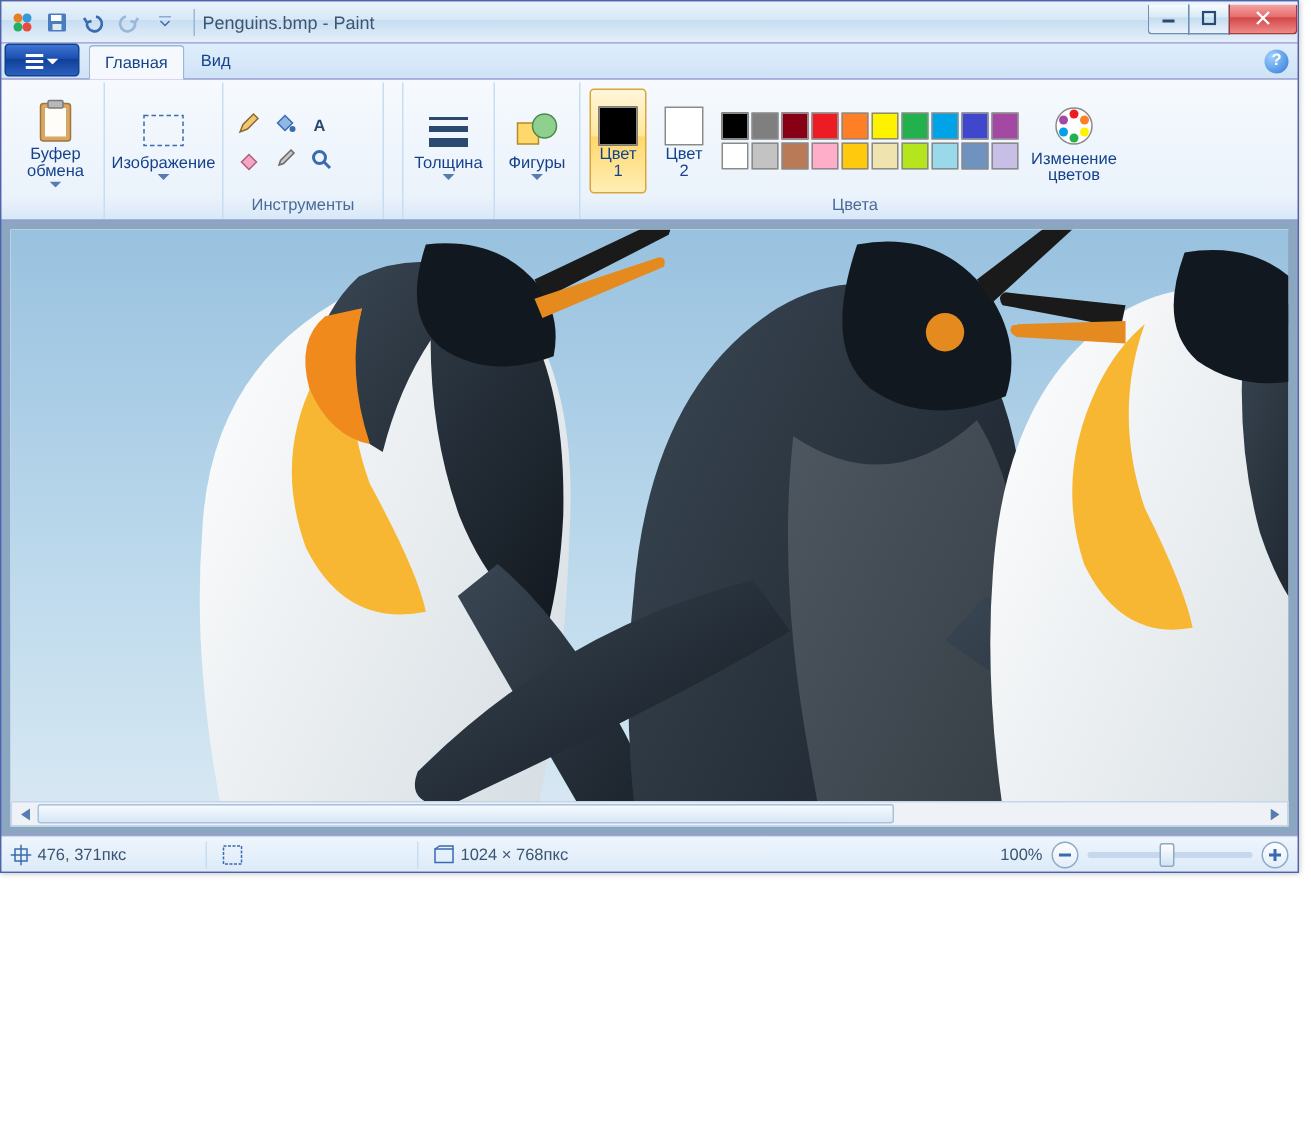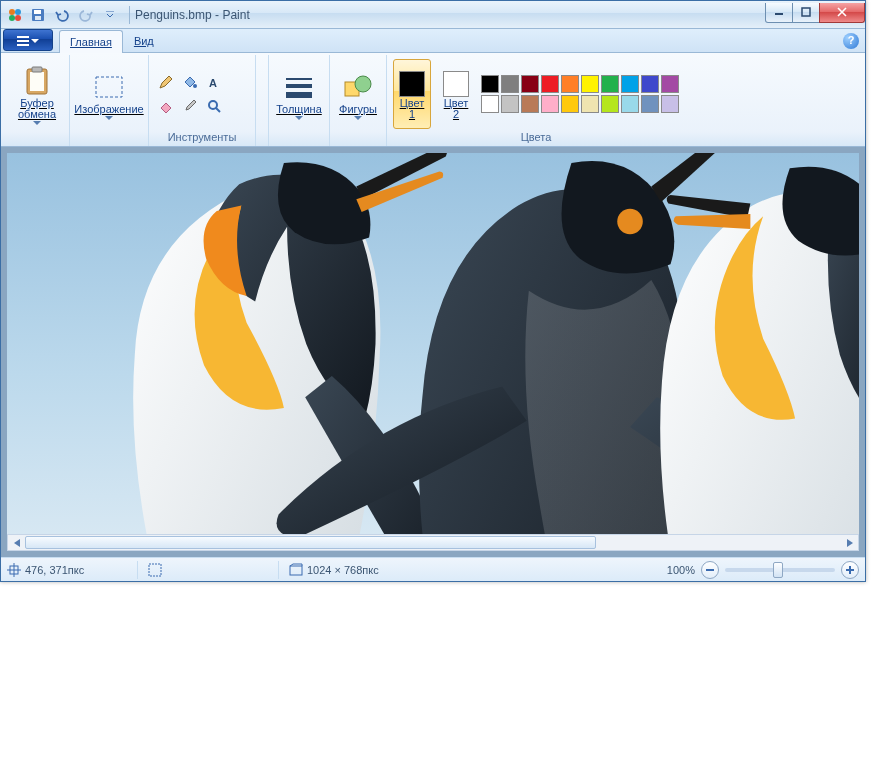--- a/index.html
+++ b/index.html
@@ -16,30 +16,30 @@
   .spacer { flex:1; }
   .winbtns { display:flex; height:20px; margin-top:-4px; }
   .winbtn { width:28px; height:20px; border:1px solid #6d8fb1; border-top:none; background:linear-gradient(#f7fbff,#d8e9f7 45%,#c4dbf0 46%,#e9f2fb); display:flex; align-items:center; justify-content:center; margin-left:-1px; }
   .winbtn.close { width:46px; background:linear-gradient(#f5a3a3,#e56b6b 45%,#d24545 46%,#ef8a8a); border-color:#a13a3a; border-bottom-right-radius:3px; }
   .winbtn.min  { border-bottom-left-radius:3px; }
 
   
   .tabs { height:24px; background:linear-gradient(#dfeefc,#cfe3f6); display:flex; align-items:flex-end; padding-left:2px; border-bottom:1px solid #9ab8d6; position:relative; }
   .filebtn { width:50px; height:22px; background:linear-gradient(#3f74d1,#1a4fb0 45%,#103f95 46%,#2a60c0); border:1px solid #14428a; border-radius:3px; color:#fff; display:flex; align-items:center; justify-content:center; gap:2px; margin-right:6px; margin-bottom:1px;}
   .filebtn svg{margin-top:1px}
-  .tab { height:23px; padding:0 10px; display:flex; align-items:center; color:#15428b; border:1px solid transparent; border-bottom:none;text-decoration:underline; }
+  .tab { height:23px; padding:0 10px; display:flex; align-items:center; color:#15428b; border:1px solid transparent; border-bottom:none; }
   .tab.active { background:#f5f9fe; border-color:#9ab8d6; border-top-left-radius:3px; border-top-right-radius:3px; position:relative; top:1px; }
   .help { width:16px; height:16px; background:radial-gradient(circle at 30% 30%, #9fd0ff,#2e79d6); border-radius:50%; color:#fff; text-align:center; line-height:15px; font-weight:bold; position:absolute; right:6px; top:4px; }
 
   
   .ribbon { height:94px; background:linear-gradient(#f6fafe,#eaf2fb 85%,#d8e8f7); border-bottom:1px solid #9ab8d6; display:flex; padding:2px 4px 0 4px; }
   .group { display:flex; flex-direction:column; align-items:center; border-right:1px solid #c7ddf1; padding:2px 6px 0 6px; }
   .group-body { flex:1; display:flex; align-items:center; }
   .group-label { height:15px; font-size:11px; color:#4a6b97; text-align:center; width:100%; }
-  .bigbtn { display:flex; flex-direction:column; align-items:center; justify-content:center; gap:1px; width:52px; height:70px; border:1px solid transparent; border-radius:3px; padding-top:2px;text-decoration:underline; }
+  .bigbtn { display:flex; flex-direction:column; align-items:center; justify-content:center; gap:1px; width:52px; height:70px; border:1px solid transparent; border-radius:3px; padding-top:2px; }
   .bigbtn.sel { background:linear-gradient(#fff6da,#ffe79b 45%,#ffd86b 46%,#ffeeb5); border-color:#d8a63c; }
   .bigbtn .lbl { color:#15428b; line-height:11px; text-align:center; }
   .drop { width:8px; height:4px; }
   .iconbox { width:32px; height:32px; display:flex; align-items:center; justify-content:center; }
   .toolgrid { display:grid; grid-template-columns:repeat(4,22px); grid-template-rows:22px 22px; gap:2px; }
   .tg { width:22px; height:22px; border:1px solid transparent; border-radius:2px; display:flex; align-items:center; justify-content:center; }
   .palette { display:grid; grid-template-columns:repeat(10,18px); grid-auto-rows:18px; gap:2px; }
   .sw { width:18px; height:18px; border:1px solid #8a8a8a; }
   .primary { width:26px; height:26px; border:1px solid #8a8a8a; }
 
@@ -291,20 +291,35 @@
             <div class="sw" style="background: rgb(195, 195, 195);"></div>
             <div class="sw" style="background: rgb(185, 122, 87);"></div>
             <div class="sw" style="background: rgb(255, 174, 201);"></div>
             <div class="sw" style="background: rgb(255, 201, 14);"></div>
             <div class="sw" style="background: rgb(239, 228, 176);"></div>
             <div class="sw" style="background: rgb(181, 230, 29);"></div>
             <div class="sw" style="background: rgb(153, 217, 234);"></div>
             <div class="sw" style="background: rgb(112, 146, 190);"></div>
             <div class="sw" style="background: rgb(200, 191, 231);"></div>
           </div>
+        <div class="bigbtn" style="width:62px">
+          <div class="iconbox">
+              <svg width="28" height="28" viewBox="0 0 28 28">
+            <circle cx="14" cy="14" r="12" fill="#fff" stroke="#8a8a8a"></circle>
+            <circle cx="14" cy="6" r="3" fill="#ed1c24"></circle>
+                <circle cx="21" cy="10" r="3" fill="#ff7f27"></circle>
+            <circle cx="21" cy="18" r="3" fill="#fff200"></circle>
+                <circle cx="14" cy="22" r="3" fill="#22b14c"></circle>
+            <circle cx="7" cy="18" r="3" fill="#00a2e8"></circle>
+                <circle cx="7" cy="10" r="3" fill="#a349a4"></circle>
+          </svg>
+            </div>
+          <div class="lbl" style="white-space:pre-line">Изменение
+цветов</div>
+        </div>
       </div>
       <div class="group-label">Цвета</div>
     </div>
 
   </div>
 
   <div class="workarea">
     <div class="canvaswrap">
       <svg class="penguins" viewBox="0 0 800 560" preserveAspectRatio="xMidYMid slice">
         <defs>

